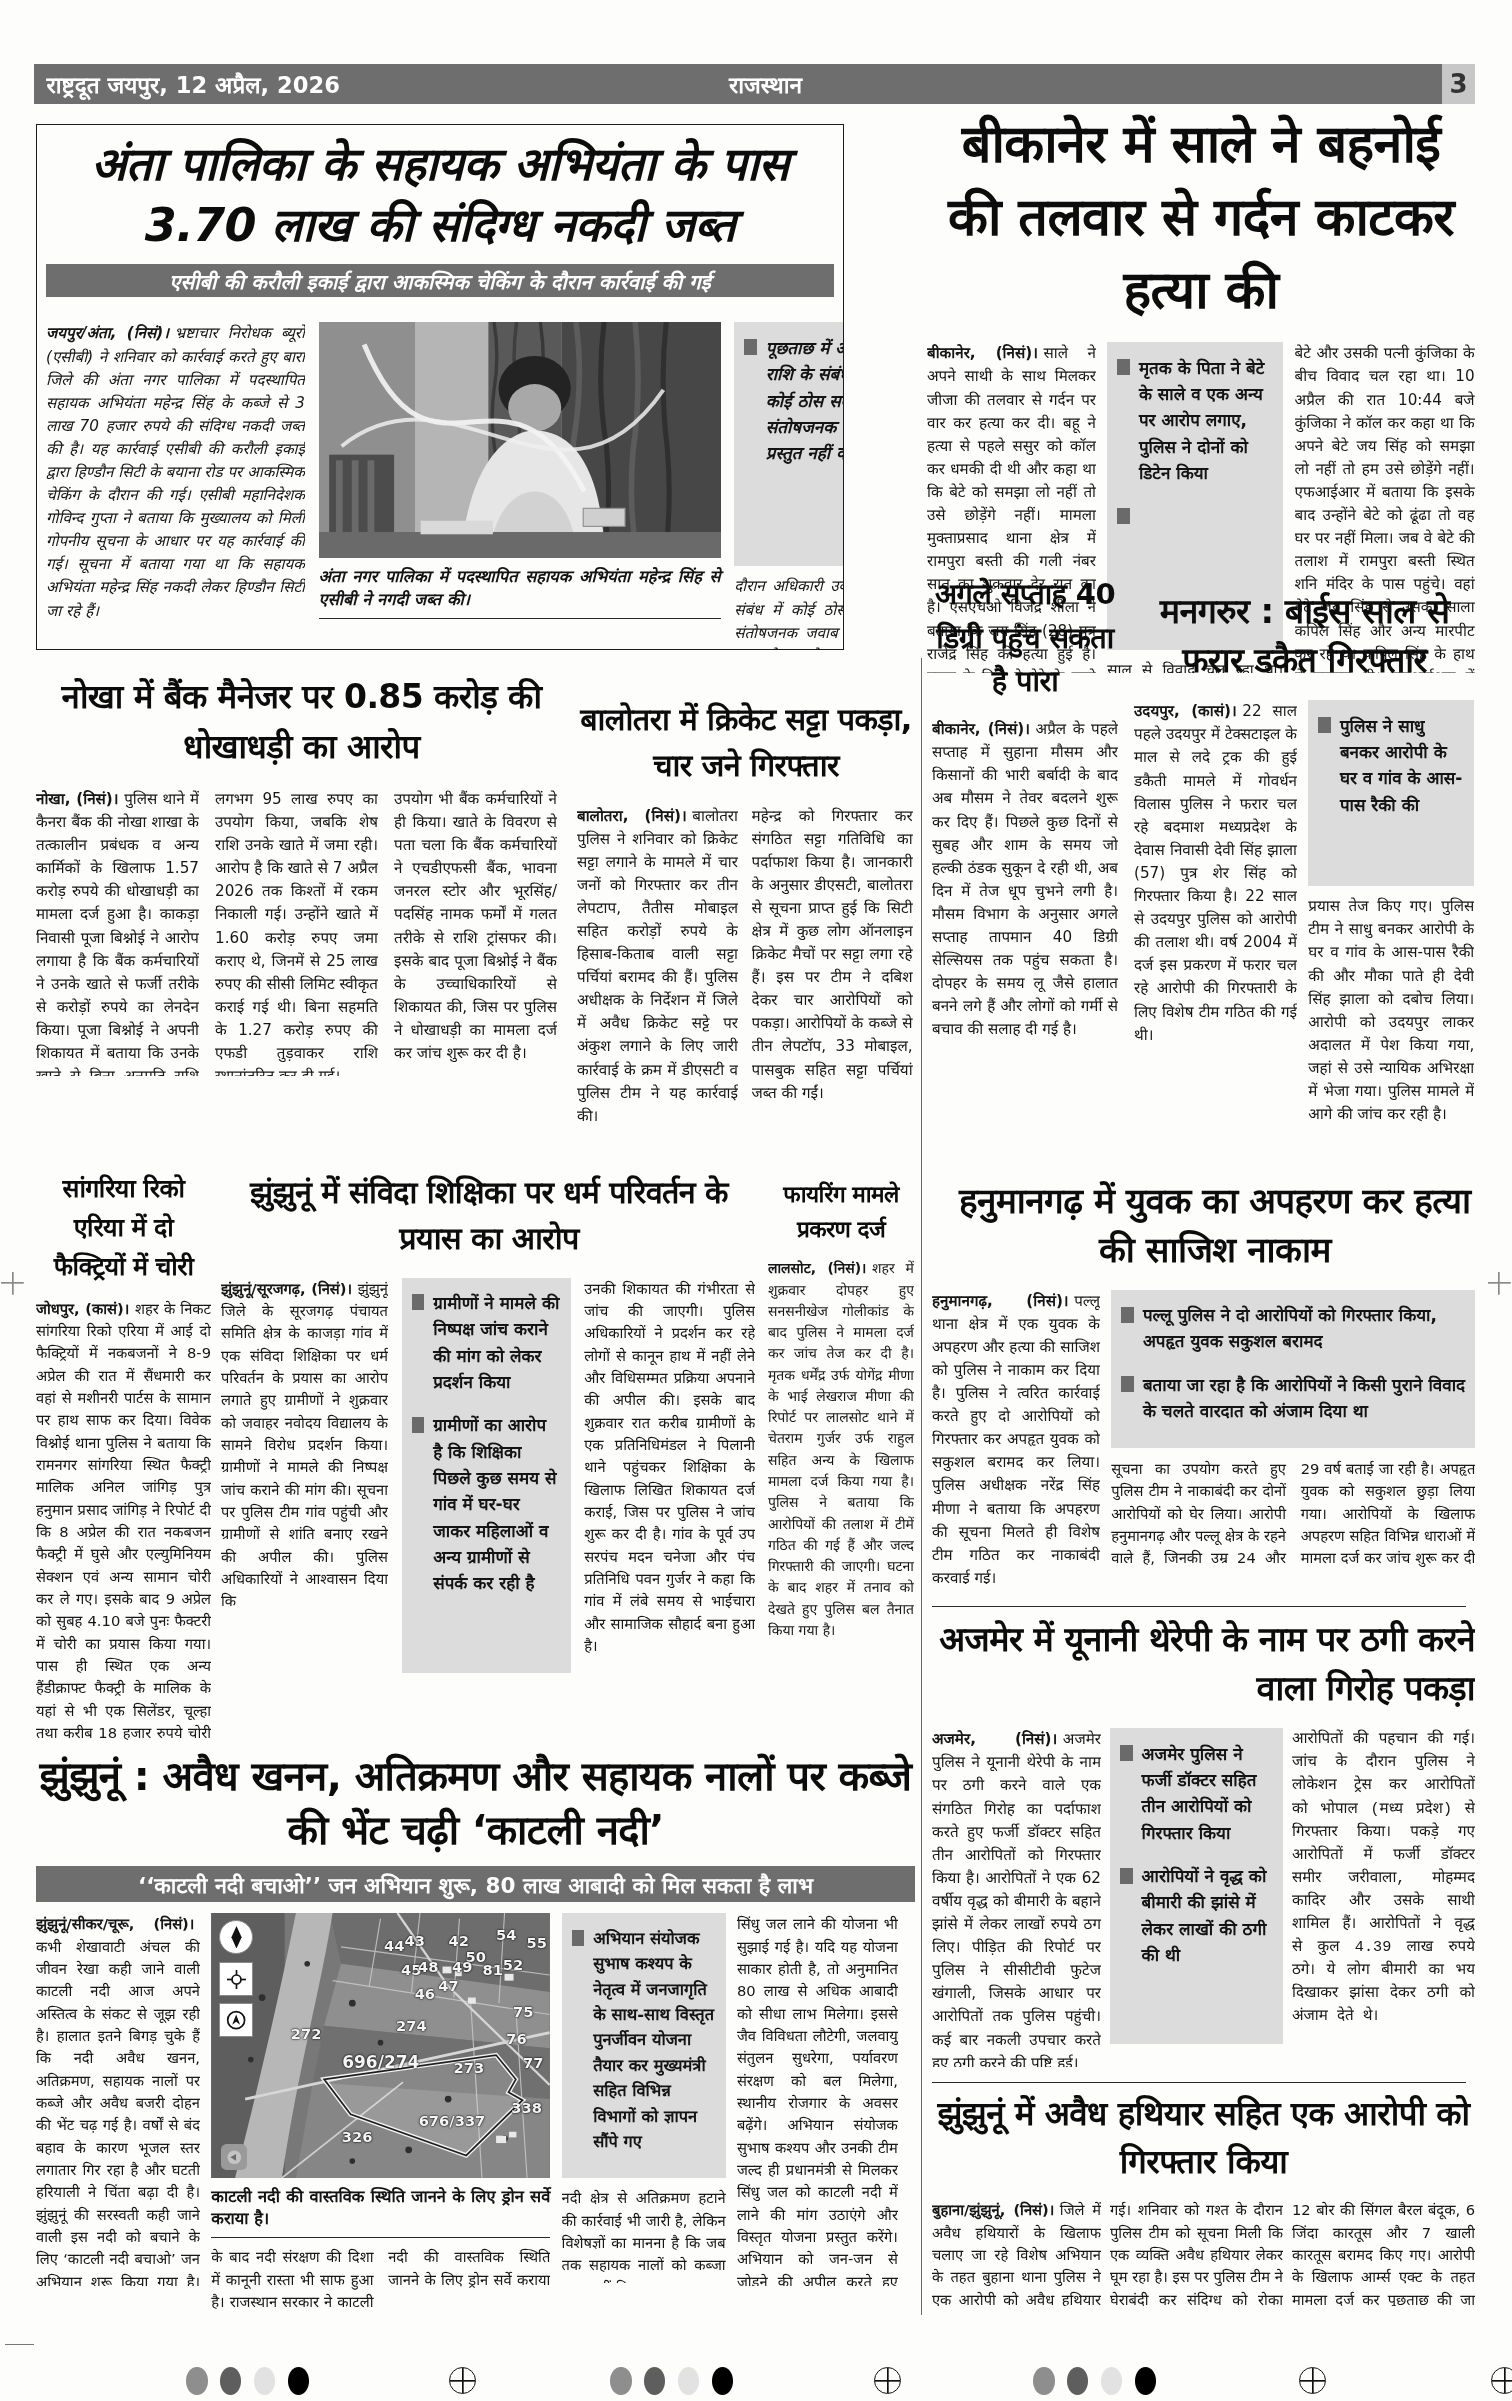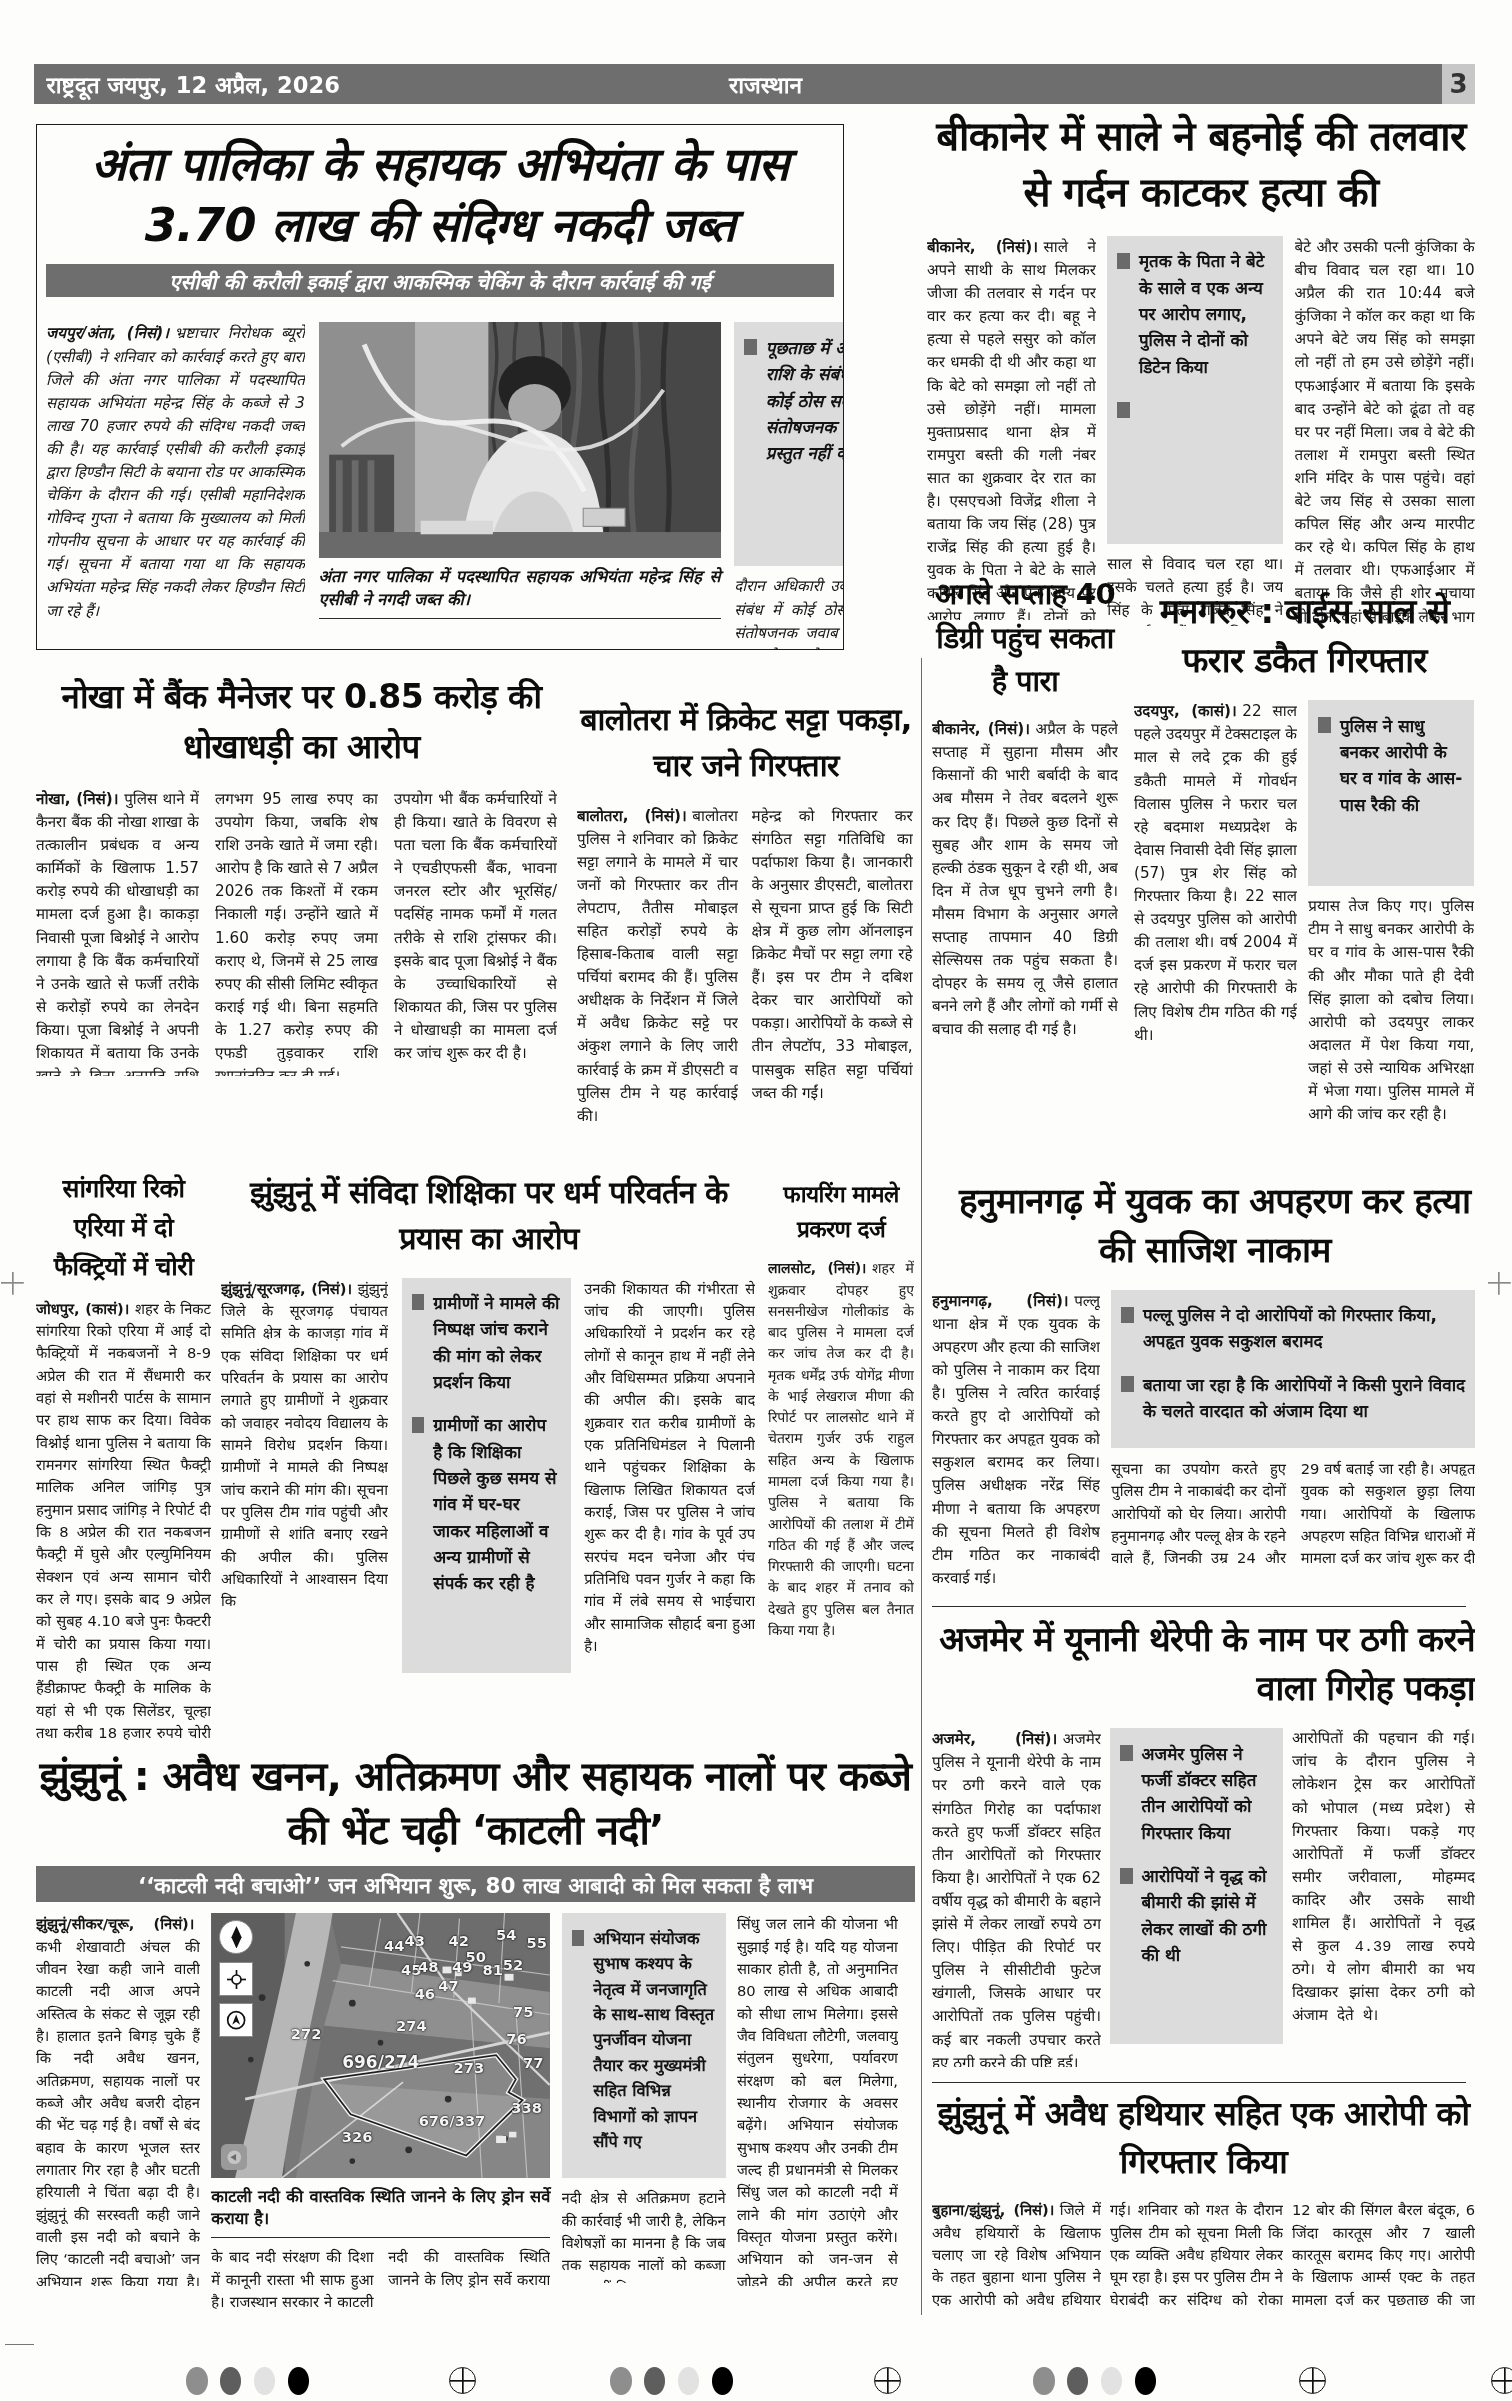--- a/index.html
+++ b/index.html
@@ -101,21 +101,21 @@
         </div>
         <p class="body clip" style="margin-top:9px;height:186px;">दौरान अधिकारी उक्त राशि के संबंध में कोई ठोस सबूत या संतोषजनक जवाब प्रस्तुत नहीं कर सके। इसके बाद एसीबी ने राशि को जब्त कर लिया और मामले में विस्तृत जांच शुरू कर दी है। एसीबी की अतिरिक्त महानिदेशक पुलिस स्मिता श्रीवास्तव एवं एस. परिमला के सुपरविजन में आरोपी से पूछताछ जारी है। मामले में भ्रष्टाचार निवारण अधिनियम के तहत अग्रिम अनुसंधान किया जाएगा।</p>
       </div>
     </div>
     <div class="fourcol clip" style="margin-top:4.5px;height:50px;">
       <p class="body">इस सूचना पर एसीबी के उप महानिरीक्षक डॉ. रामेश्वर सिंह के निर्देशन में करौली इकाई के पुलिस निरीक्षक जगदीश भारद्वाज ने बयाना रोड, हिण्डौन सिटी पर आकस्मिक चेकिंग की। इस दौरान महेन्द्र सिंह के पास से 3.70 लाख रुपये की नकदी मिली। पूछताछ के</p>
     </div>
   </div>
 
   <div class="abs clip" style="left:927px;top:108px;width:548px;height:565px;">
-    <div class="hl" style="font-size:40px;line-height:1.4;">बीकानेर में साले ने बहनोई की तलवार से गर्दन काटकर हत्या की</div>
+    <div class="hl" style="font-size:52px;line-height:1.4;">बीकानेर में साले ने बहनोई की तलवार से गर्दन काटकर हत्या की</div>
     <div class="row" style="gap:11.3px;margin-top:16px;">
       <div class="c clip" style="width:169px;height:384px;">
         <p class="body"><b>बीकानेर, (निसं)।</b><span>साले ने अपने साथी के साथ मिलकर जीजा की तलवार से गर्दन पर वार कर हत्या कर दी। बहू ने हत्या से पहले ससुर को कॉल कर धमकी दी थी और कहा था कि बेटे को समझा लो नहीं तो उसे छोड़ेंगे नहीं। मामला मुक्ताप्रसाद थाना क्षेत्र में रामपुरा बस्ती की गली नंबर सात का शुक्रवार देर रात का है। एसएचओ विजेंद्र शीला ने बताया कि जय सिंह (28) पुत्र राजेंद्र सिंह की हत्या हुई है। युवक के पिता ने बेटे के साले कपिल सिंह और एक अन्य पर आरोप लगाए हैं। दोनों को डिटेन कर पूछताछ की जा रही है। घटना के बाद क्षेत्र में पुलिस बल तैनात किया गया है। डीएसपी अनुज डाल ने बताया कि जयसिंह और उसकी पत्नी के बीच दो</span></p>
       </div>
       <div class="c" style="width:176px;">
         <div class="bbox" style="min-height:308px;">
           <div class="brow">
             <div class="bsq"></div>
             <p class="btxt">मृतक के पिता ने बेटे के साले व एक अन्य पर आरोप लगाए, पुलिस ने दोनों को डिटेन किया</p>
           </div>

